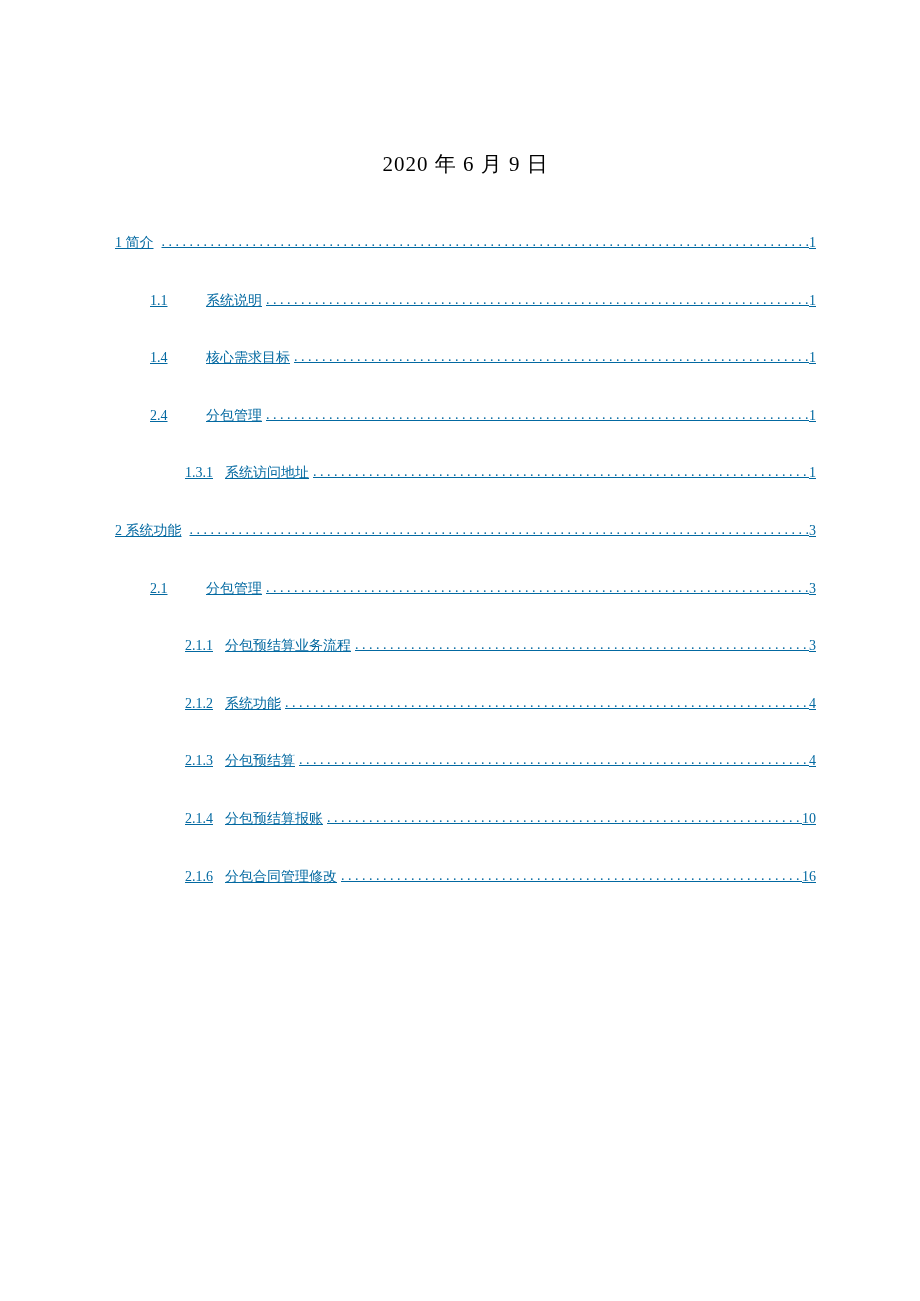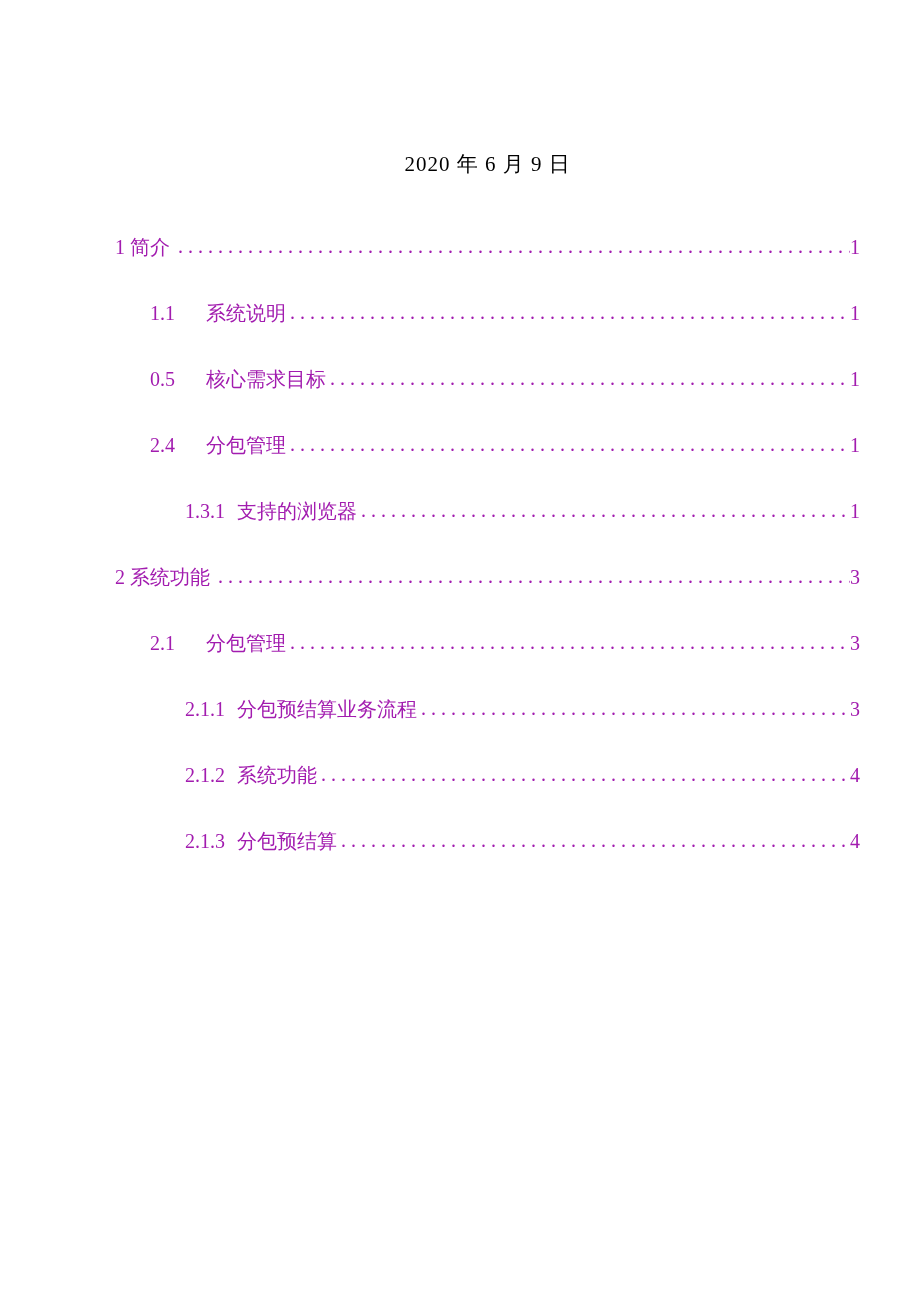--- a/index.html
+++ b/index.html
@@ -8,32 +8,33 @@
     box-sizing: border-box;
   }
   body {
     background: #ffffff;
     font-family: "SimSun", "宋体", serif;
     width: 920px;
     height: 1301px;
     position: relative;
   }
   .page {
-    padding: 150px 60px 0 115px;
+    padding: 150px 104px 0 115px;
   }
   .date-heading {
     text-align: center;
     font-size: 21px;
     font-family: "SimSun", "宋体", serif;
     margin-bottom: 55px;
     letter-spacing: 1px;
   }
   .toc {
-    font-size: 20px;
-    color: #a21caf;
+    font-size: 14px;
+    color: #0369a1;
+    text-decoration: underline;
   }
   .toc-entry {
     display: flex;
     align-items: baseline;
     margin-bottom: 0;
     line-height: 1.4;
   }
   .toc-l1 {
     padding-left: 0;
     margin-top: 0;
@@ -94,34 +95,34 @@
         <span class="toc-dots"></span>
         <span class="toc-page">1</span>
       </div>
       <div class="toc-entry toc-l2">
         <span class="toc-num">1.1</span>
         <span class="toc-title">系统说明</span>
         <span class="toc-dots"></span>
         <span class="toc-page">1</span>
       </div>
       <div class="toc-entry toc-l2">
-        <span class="toc-num">0.5</span>
+        <span class="toc-num">1.4</span>
         <span class="toc-title">核心需求目标</span>
         <span class="toc-dots"></span>
         <span class="toc-page">1</span>
       </div>
       <div class="toc-entry toc-l2">
         <span class="toc-num">2.4</span>
         <span class="toc-title">分包管理</span>
         <span class="toc-dots"></span>
         <span class="toc-page">1</span>
       </div>
       <div class="toc-entry toc-l3">
         <span class="toc-num">1.3.1</span>
-        <span class="toc-title">支持的浏览器</span>
+        <span class="toc-title">系统访问地址</span>
         <span class="toc-dots"></span>
         <span class="toc-page">1</span>
       </div>
       <div class="toc-entry toc-l1">
         <span class="toc-num">2 系统功能</span>
         <span class="toc-dots"></span>
         <span class="toc-page">3</span>
       </div>
       <div class="toc-entry toc-l2">
         <span class="toc-num">2.1</span>
@@ -140,14 +141,26 @@
         <span class="toc-title">系统功能</span>
         <span class="toc-dots"></span>
         <span class="toc-page">4</span>
       </div>
       <div class="toc-entry toc-l3">
         <span class="toc-num">2.1.3</span>
         <span class="toc-title">分包预结算</span>
         <span class="toc-dots"></span>
         <span class="toc-page">4</span>
       </div>
+      <div class="toc-entry toc-l3">
+        <span class="toc-num">2.1.4</span>
+        <span class="toc-title">分包预结算报账</span>
+        <span class="toc-dots"></span>
+        <span class="toc-page">10</span>
+      </div>
+      <div class="toc-entry toc-l3">
+        <span class="toc-num">2.1.6</span>
+        <span class="toc-title">分包合同管理修改</span>
+        <span class="toc-dots"></span>
+        <span class="toc-page">16</span>
+      </div>
     </div>
 </div>
 
 </body></html>

